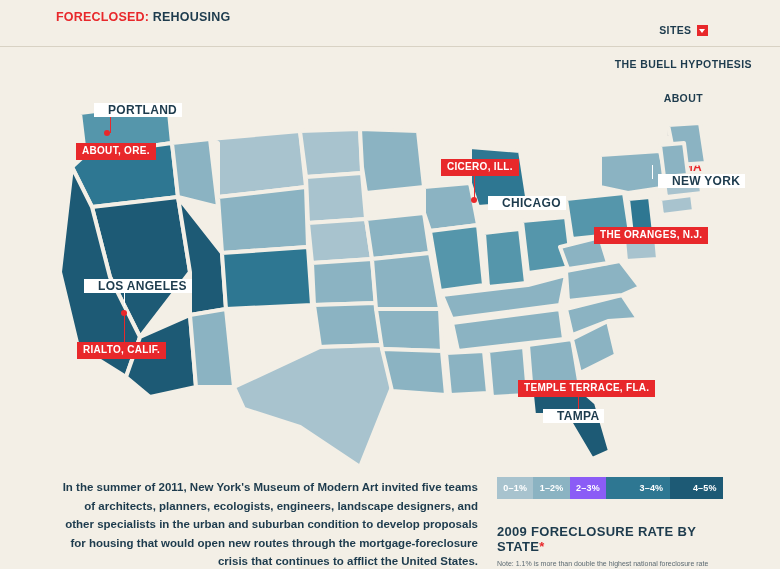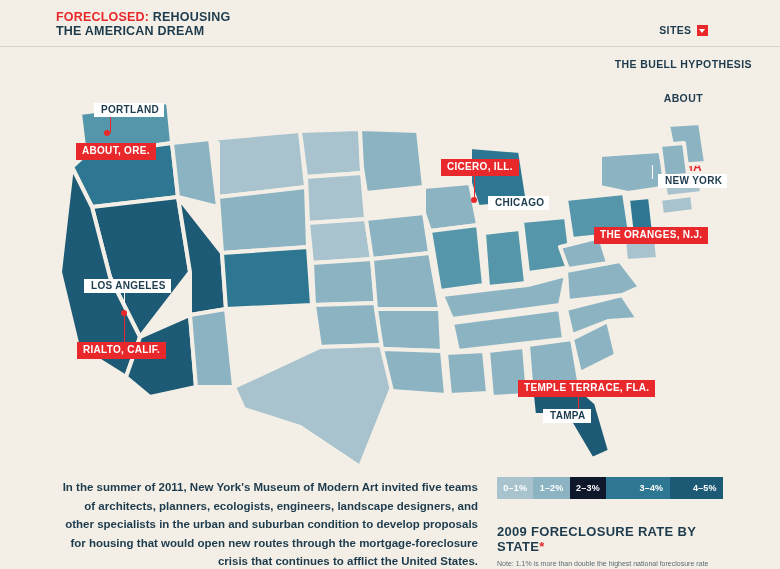--- a/index.html
+++ b/index.html
@@ -105,24 +105,24 @@
     font-weight: bold;
     letter-spacing: 0.3px;
     padding: 3px 6px 4px 6px;
     white-space: nowrap;
     line-height: 10px;
   }
   .citytag {
     position: absolute;
     background: #ffffff;
     color: #1d3b4d;
-    font-size: 10px;
+    font-size: 12px;
     font-weight: bold;
     letter-spacing: 0.3px;
-    padding: 3px 5px 3px 7px;
+    padding: 3px 5px 3px 14px;
     white-space: nowrap;
     line-height: 8px;
   }
   .dot {
     position: absolute;
     width: 6px;
     height: 6px;
     background: #e8282b;
     border-radius: 50%;
   }
@@ -184,21 +184,20 @@
   }
 </style>
 </head>
 <body>
 
 <div class="page">
 
   <div class="header">
     <div class="logo">
       <div class="logo-line"><span class="logo-red">FORECLOSED:</span><span> REHOUSING</span></div>
-      <div class="logo-line">THE AMERICAN DREAM</div>
     </div>
     <div class="nav">
       <div class="nav-item">
         <span>SITES</span>
         <span class="caret-box"></span>
       </div>
       <div class="nav-item">THE BUELL HYPOTHESIS</div>
       <div class="nav-item">ABOUT</div>
       <div class="nav-item">BLOG</div>
       <div class="nav-item moma">MoMA</div>
@@ -286,21 +285,21 @@
     <div class="dot" style="left:575px; top:363px;"></div>
     <div class="citytag" style="left:543px; top:362px;">TAMPA</div>
   </div>
 
   <div class="blurb">In the summer of 2011, New York's Museum of Modern Art invited five teams of architects, planners, ecologists, engineers, landscape designers, and other specialists in the urban and suburban condition to develop proposals for housing that would open new routes through the mortgage-foreclosure crisis that continues to afflict the United States.</div>
 
   <div class="legend">
     <div class="legend-swatches">
       <div class="swatch" style="background:#a8c3ce;">0–1%</div>
       <div class="swatch" style="background:#8bb3c2;">1–2%</div>
-      <div class="swatch" style="background:#0f172a;">2–3%</div>
+      <div class="swatch" style="background:#8b5cf6;">2–3%</div>
       <div class="swatch" style="background:#2e7792;padding-left:27px;">3–4%</div>
       <div class="swatch" style="background:#1d5a75;padding-left:17px;">4–5%</div>
     </div>
     <div class="legend-title"><span>2009 FORECLOSURE RATE BY STATE</span><span class="star">*</span></div>
     <div class="legend-note">Note: 1.1% is more than double the highest national foreclosure rate prior to 2008. The previous highest rate was .5%.</div>
   </div>
 
 </div>
 
 </body></html>

